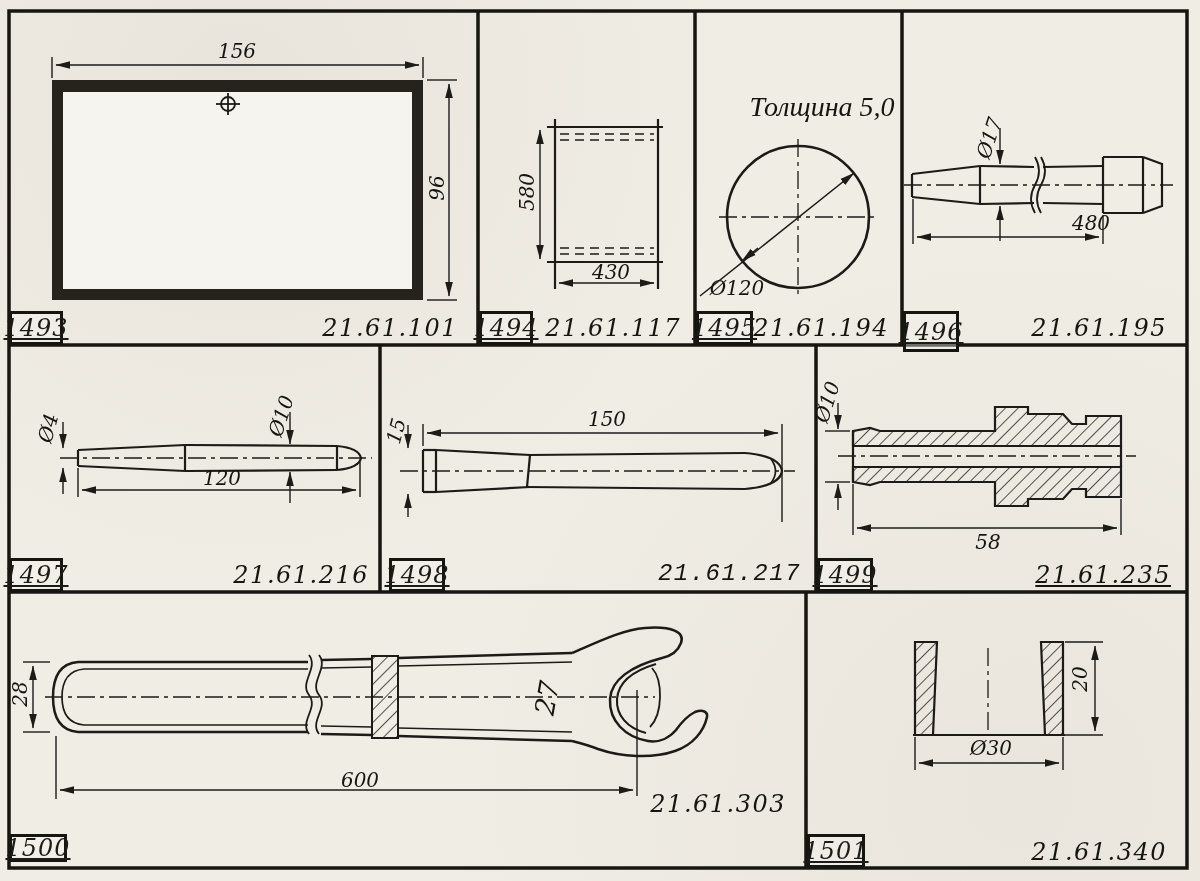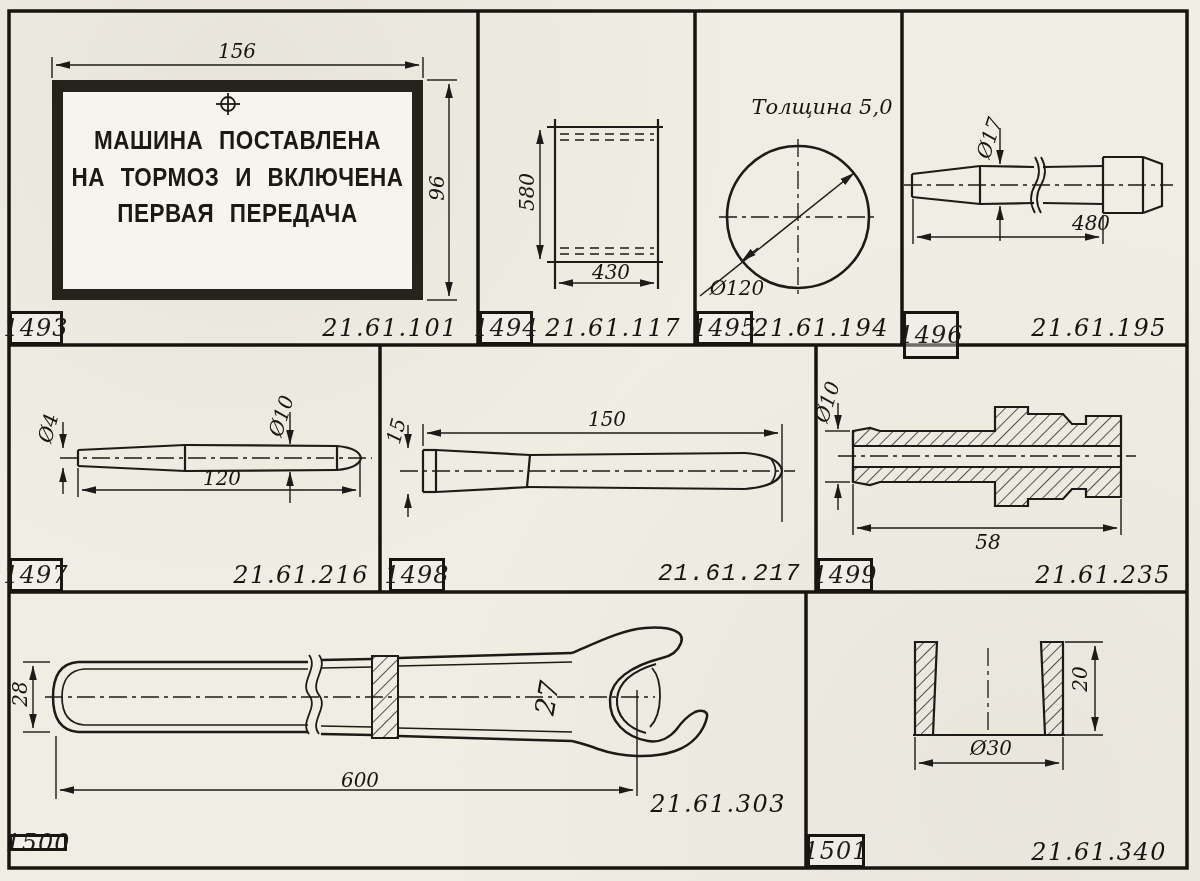--- a/index.html
+++ b/index.html
@@ -7,34 +7,34 @@
     position:relative; width:1200px; height:881px; overflow:hidden;
     background:#f0ede5;
     background-image: radial-gradient(circle at 20% 10%, rgba(120,110,90,0.07), transparent 40%),
                       radial-gradient(circle at 85% 90%, rgba(120,110,90,0.06), transparent 45%);
     font-family:"DejaVu Serif", serif; color:#1d1b17;
   }
   svg.art { position:absolute; left:0; top:0; }
   .idbox {
     position:absolute; border:3px solid #17150f; box-sizing:border-box;
     display:flex; align-items:center; justify-content:center;
-    font-style:italic; font-size:24px; letter-spacing:1px; background:rgba(245,243,237,0.4);
+    font-style:italic; font-size:24px; letter-spacing:1px; background:rgba(245,243,237,0.4);text-decoration:underline;
   }
   .code {
     position:absolute; font-style:italic; font-size:24px; letter-spacing:1.5px;
     white-space:nowrap; color:#17150f;
   }
   .dim {
     position:absolute; font-style:italic; font-size:20px; white-space:nowrap;
     transform: translate(-50%,-50%) rotate(var(--r,0deg)); color:#17150f;
   }
   .dim.big { font-size:27px; }
   .note {
-    position:absolute; font-style:italic; font-size:21px; white-space:nowrap;
-    transform: translate(-50%,-50%); color:#17150f;
+    position:absolute; font-style:italic; font-size:28px; white-space:nowrap;
+    transform: translate(-50%,-50%); color:#17150f;font-family:Liberation Serif, serif;
   }
   .sign-text {
     position:absolute; left:62px; top:96px; width:351px; height:186px;
     padding-top:34px; box-sizing:border-box;
     display:flex; flex-direction:column; gap:14px; align-items:center; justify-content:flex-start;
     font-family:"Liberation Sans", sans-serif; font-weight:bold; font-size:22.5px;
     letter-spacing:0.5px; word-spacing:9px; color:#1b1914; text-align:center;
   }
   .sign-line { transform: scaleY(1.18); line-height:1; }
 </style>
@@ -267,25 +267,20 @@
         <line x1="919" y1="763" x2="1059" y2="763" marker-start="url(#arw)" marker-end="url(#arw)"></line>
       </g>
       <g stroke-width="1.4">
         <line x1="1065" y1="642" x2="1103" y2="642"></line>
         <line x1="1065" y1="735" x2="1103" y2="735"></line>
         <line x1="1095" y1="646" x2="1095" y2="731" marker-start="url(#arw)" marker-end="url(#arw)"></line>
       </g>
     </g>
   </svg>
 
-  <div class="sign-text">
-    <div class="sign-line">МАШИНА ПОСТАВЛЕНА</div>
-    <div class="sign-line">НА ТОРМОЗ И ВКЛЮЧЕНА</div>
-    <div class="sign-line">ПЕРВАЯ ПЕРЕДАЧА</div>
-  </div>
 
   <div class="note" style="left:822px; top:107px;">Толщина 5,0</div>
 
   <div class="dim" style="left:237px; top:51px;">156</div>
   <div class="dim" style="left:437px; top:188px; --r:-90deg;">96</div>
   <div class="dim" style="left:527px; top:192px; --r:-90deg;">580</div>
   <div class="dim" style="left:611px; top:272px;">430</div>
   <div class="dim" style="left:737px; top:288px;">Ø120</div>
   <div class="dim" style="left:989px; top:138px; --r:-72deg;">Ø17</div>
   <div class="dim" style="left:1043px; top:223px;margin-left:48px;">480</div>
@@ -304,42 +299,42 @@
 
   <div class="idbox" style="left:9px;   top:311px; width:54px; height:34px;">
       <span>1493</span>
     </div>
   <div class="idbox" style="left:479px; top:311px; width:54px; height:34px;">
       <span>1494</span>
     </div>
   <div class="idbox" style="left:696px; top:311px; width:57px; height:34px;">
       <span>1495</span>
     </div>
-  <div class="idbox" style="left:903px; top:311px; width:56px; height:48px;">
+  <div class="idbox" style="left:903px; top:311px; width:56px; height:41px;">
       <span>1496</span>
     </div>
   <div class="idbox" style="left:9px;   top:558px; width:54px; height:34px;">
       <span>1497</span>
     </div>
   <div class="idbox" style="left:381px; top:558px; width:56px; height:34px;margin-left:8px;">
       <span>1498</span>
     </div>
   <div class="idbox" style="left:817px; top:558px; width:56px; height:34px;">
       <span>1499</span>
     </div>
-  <div class="idbox" style="left:9px;   top:834px; width:58px; height:17px;align-items:center;">
+  <div class="idbox" style="left:9px;   top:834px; width:58px; height:28px;align-items:center;">
       <span>1500</span>
     </div>
   <div class="idbox" style="left:807px; top:834px; width:58px; height:34px;">
       <span>1501</span>
     </div>
 
   <div class="code" style="right:742px; top:314px;text-align:right;">21.61.101</div>
   <div class="code" style="right:519px; top:314px;">21.61.117</div>
   <div class="code" style="right:311px; top:314px;">21.61.194</div>
   <div class="code" style="right:33px;  top:314px;">21.61.195</div>
   <div class="code" style="right:831px; top:561px;">21.61.216</div>
   <div class="code" style="right:399px; top:560px;font-family:Liberation Mono, monospace;">21.61.217</div>
-  <div class="code" style="right:29px;  top:561px;">21.61.235</div>
+  <div class="code" style="right:29px;  top:561px;text-decoration:underline;">21.61.235</div>
   <div class="code" style="right:414px; top:790px;">21.61.303</div>
   <div class="code" style="right:33px;  top:838px;">21.61.340</div>
 
 </div>
 
 </body></html>

